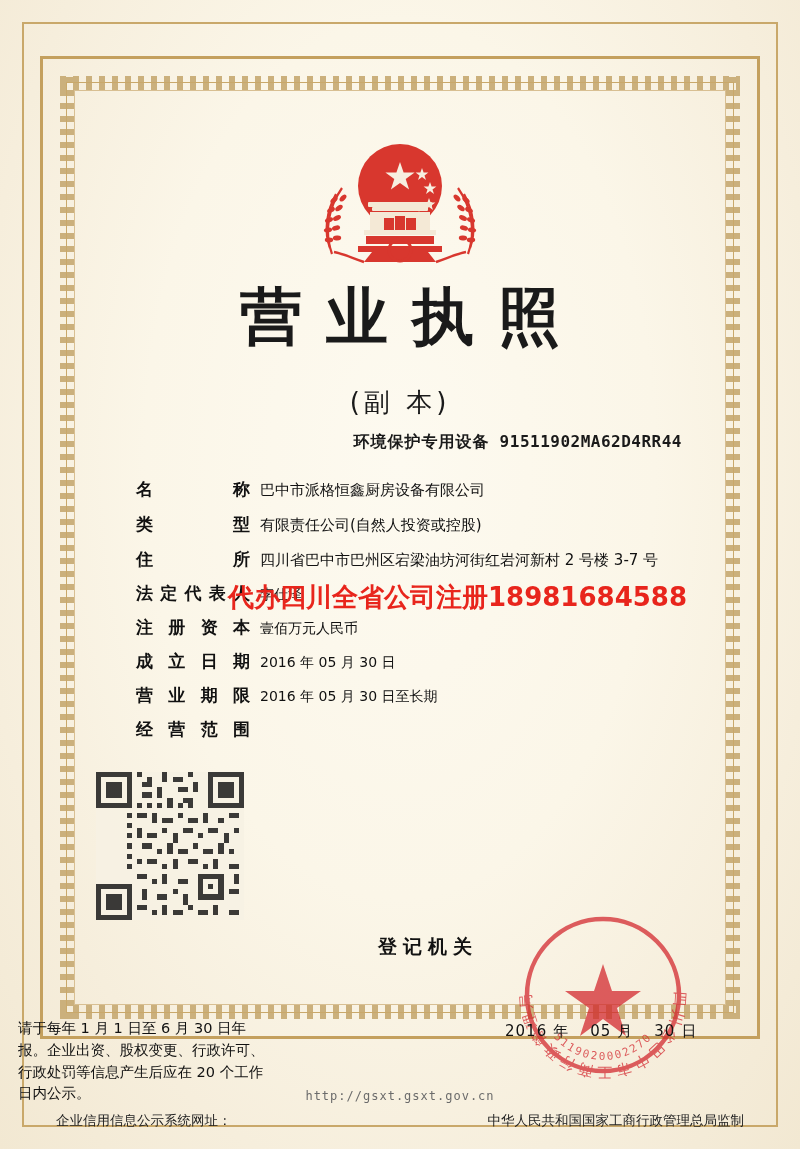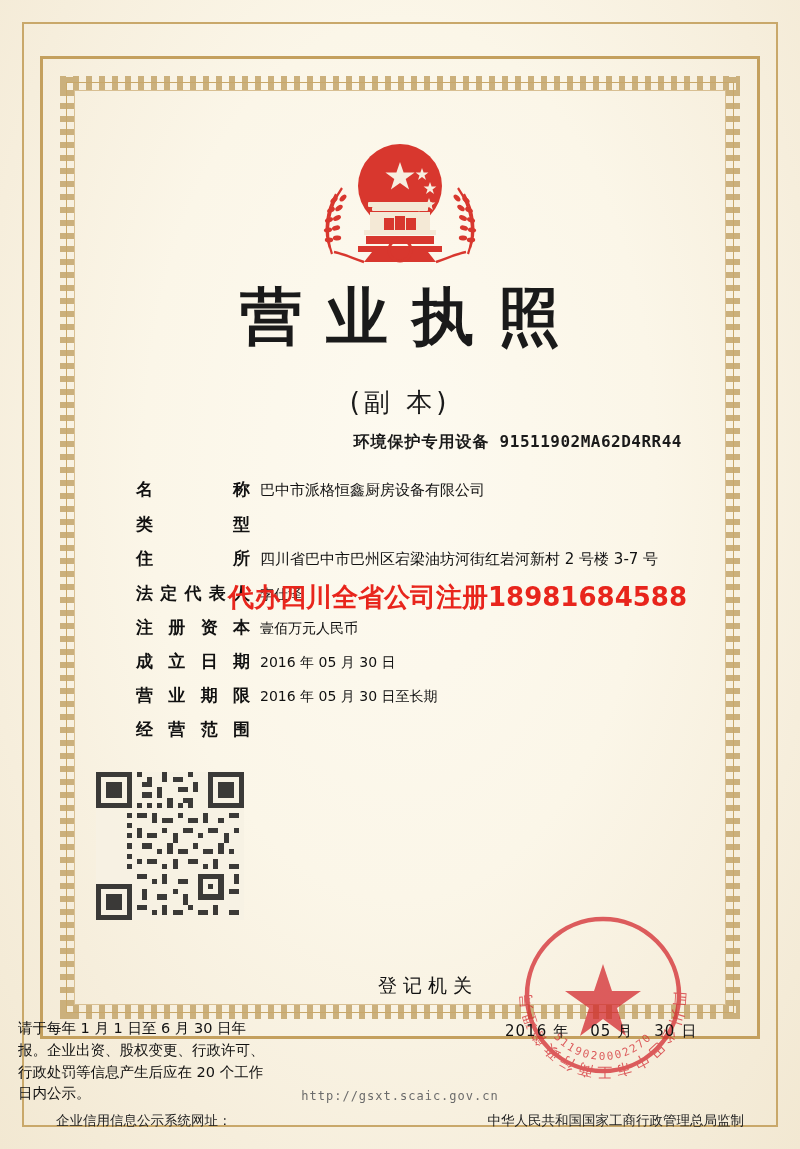--- a/index.html
+++ b/index.html
@@ -163,24 +163,24 @@
     top: 772px;
     width: 148px;
     height: 148px;
     opacity: 0.85;
   }
 
   
   .registrar {
     position: absolute;
     left: 378px;
-    top: 973px;
+    top: 934px;
     font-family: "DejaVu Sans", "Liberation Sans", sans-serif;
     font-size: 19px;
-    font-weight: normal;
+    font-weight: bold;
     letter-spacing: 6px;
     color: #111;
   }
 
   
   .date-line {
     position: absolute;
     left: 498px;
     top: 1022px;
     font-family: "DejaVu Sans", "Liberation Sans", sans-serif;
@@ -351,20 +351,21 @@
         <span>称</span>
       </div>
       <div class="field-value">巴中市派格恒鑫厨房设备有限公司</div>
     </div>
 
     <div class="field-row">
       <div class="field-label">
         <span>类</span>
         <span>型</span>
       </div>
+      <div class="field-value">有限责任公司(自然人投资或控股)</div>
     </div>
 
     <div class="field-row">
       <div class="field-label">
         <span>住</span>
         <span>所</span>
       </div>
       <div class="field-value">四川省巴中市巴州区宕梁油坊河街红岩河新村 2 号楼 3-7 号</div>
     </div>
 
@@ -550,17 +551,17 @@
 
   <div class="date-line">
     <span class="dnum">2016</span><span class="dpart">年</span><span class="dnum">05</span><span class="dpart">月</span><span class="dnum">30</span><span class="dpart">日</span>
   </div>
 
   <div class="watermark">代办四川全省公司注册18981684588</div>
 
   <div class="note-left">请于每年 1 月 1 日至 6 月 30 日年报。企业出资、股权变更、行政许可、行政处罚等信息产生后应在 20 个工作日内公示。</div>
 
   <div class="bottom-rule"></div>
-  <div class="gsxt-url">http://gsxt.scaic.gov.cn</div>
+  <div class="gsxt-url">http://gsxt.gsxt.gov.cn</div>
   <div class="footer-left">企业信用信息公示系统网址：</div>
   <div class="footer-right">中华人民共和国国家工商行政管理总局监制</div>
 
 </div>
 
 </body></html>

